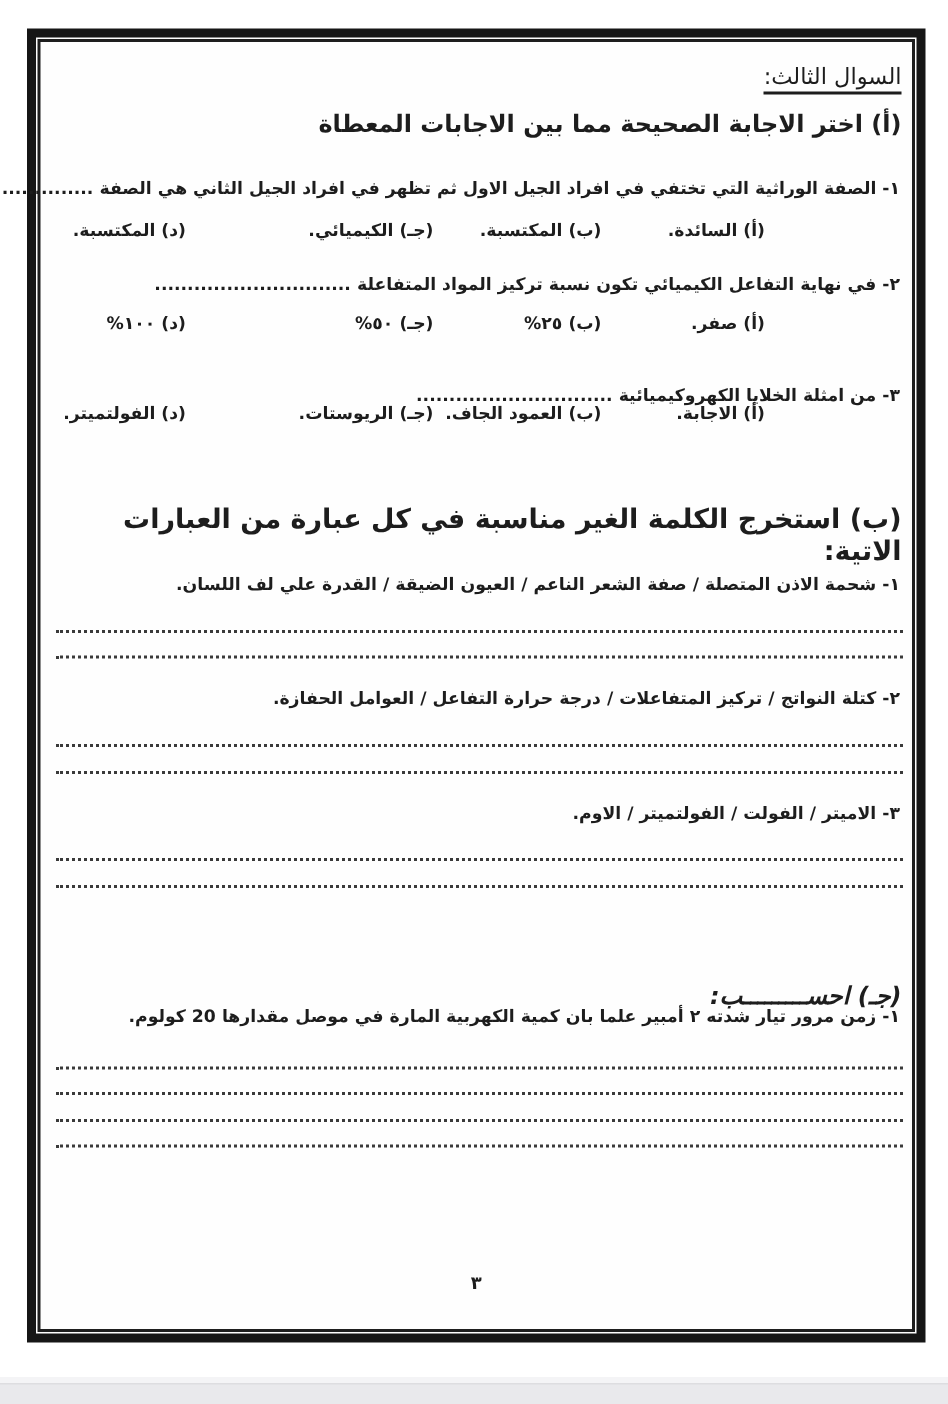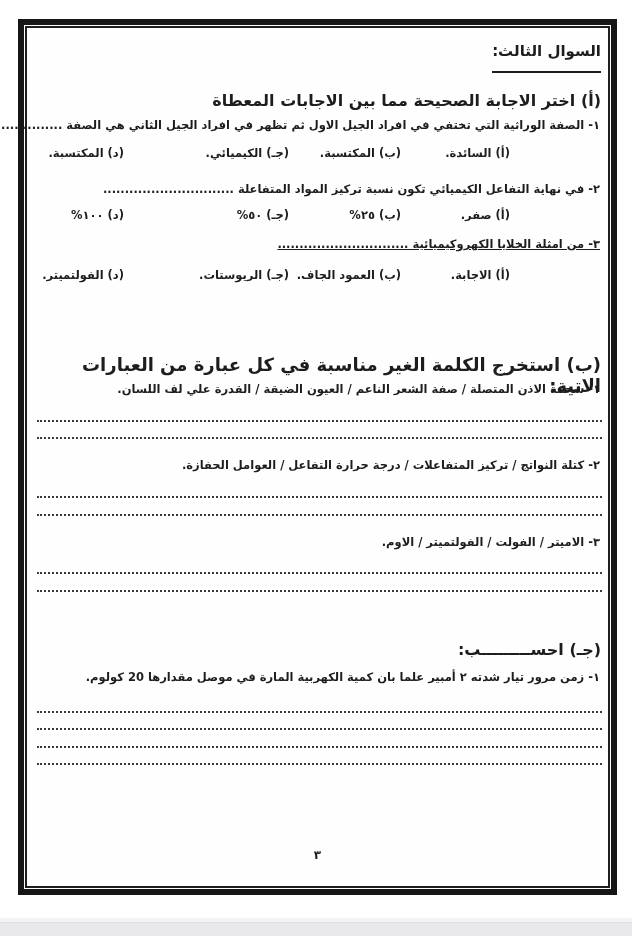--- a/index.html
+++ b/index.html
@@ -19,29 +19,28 @@
     background:#fefefe;
   }
   .frame-inner {
     position:absolute; inset:1px;
     border:2px solid #1e1e1e;
   }
   .content { position:absolute; inset:0; direction:rtl; }
 
   .doc-title {
     position:absolute; top:14px; right:7px;
-    font-size:15px; font-weight:bold;
+    font-size:15px; font-weight:normal;
     border-bottom:2px solid #1d1d1d;
-    padding-bottom:11px;
+    padding-bottom:1px;
   }
   .sec-header {
     position:absolute; right:7px;
     font-size:16px; font-weight:bold;
     letter-spacing:0;
-    margin-top:18px;
   }
   .sec-header.small { font-size:18px; }
 
   .q-line {
     position:absolute; right:8px; left:8px;
     font-size:11.5px; font-weight:bold;
     text-align:right; white-space:nowrap;
   }
   .opt-row {
     position:absolute; right:0; left:0;
@@ -92,21 +91,21 @@
       </div>
 
       <div class="q-line" style="top:154px;">٢- في نهاية التفاعل الكيميائي تكون نسبة تركيز المواد المتفاعلة ..............................</div>
       <div class="opt-row" style="top:180px;">
         <span class="opt">(أ) صفر.</span>
         <span class="opt">(ب) ٢٥%</span>
         <span class="opt">(جـ) ٥٠%</span>
         <span class="opt">(د) ١٠٠%</span>
       </div>
 
-      <div class="q-line" style="top:209px;text-decoration:underline;">٣- من امثلة الخلايا الكهروكيميائية ..............................</div>
+      <div class="q-line" style="top:228px;">٣- من امثلة الخلايا الكهروكيميائية ..............................</div>
       <div class="opt-row" style="top:240px;">
         <span class="opt">(أ) الاجابة.</span>
         <span class="opt">(ب) العمود الجاف.</span>
         <span class="opt">(جـ) الريوستات.</span>
         <span class="opt">(د) الفولتميتر.</span>
       </div>
 
       <div class="sec-header small" style="top:308px;">(ب) استخرج الكلمة الغير مناسبة في كل عبارة من العبارات الاتية:</div>
 
       <div class="q-line" style="top:354px;">١- شحمة الاذن المتصلة / صفة الشعر الناعم / العيون الضيقة / القدرة علي لف اللسان.</div>
@@ -114,21 +113,21 @@
       <div class="answer-line" style="top:409px;"></div>
 
       <div class="q-line" style="top:430px;">٢- كتلة النواتج / تركيز المتفاعلات / درجة حرارة التفاعل / العوامل الحفازة.</div>
       <div class="answer-line" style="top:468px;"></div>
       <div class="answer-line" style="top:486px;"></div>
 
       <div class="q-line" style="top:507px;">٣- الاميتر / الفولت / الفولتميتر / الاوم.</div>
       <div class="answer-line" style="top:544px;"></div>
       <div class="answer-line" style="top:562px;"></div>
 
-      <div class="sec-header" style="top:594px;">(جـ) احســـــــــب:</div>
+      <div class="sec-header" style="top:626px;font-style:italic;">(جـ) احســـــــــب:</div>
 
       <div class="q-line" style="top:642px;">١- زمن مرور تيار شدته ٢ أمبير علما بان كمية الكهربية المارة في موصل مقدارها 20 كولوم.</div>
       <div class="answer-line" style="top:683px;"></div>
       <div class="answer-line" style="top:700px;"></div>
       <div class="answer-line" style="top:718px;"></div>
       <div class="answer-line" style="top:735px;"></div>
 
       <div class="page-number">٣</div>
 
     </div>

